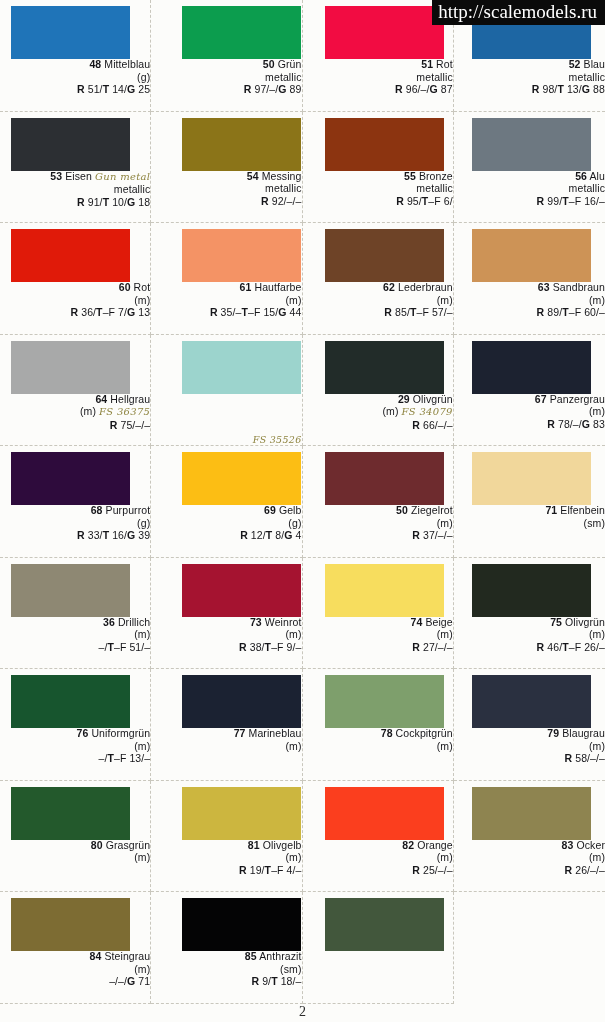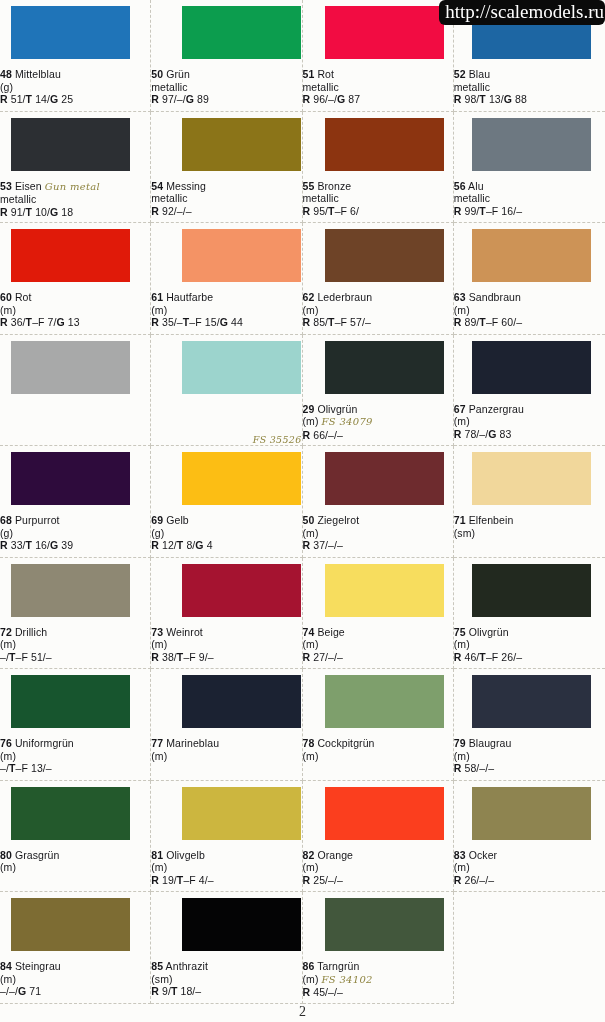--- a/index.html
+++ b/index.html
@@ -40,22 +40,22 @@
     left:11px;top:6px;
     width:119px;height:53px;
     background:#888;
   }
   .cell.c1 .swatch{left:11px;}
   .cell.c2 .swatch{left:31px;}
   .cell.c3 .swatch{left:22px;}
   .cell.c4 .swatch{left:18px;}
   .caption{
     position:absolute;
-    left:0;right:0;top:68px;
-    text-align:left;
+    left:0;right:0;top:58px;
+    text-align:right;
     font-size:10.5px;
     line-height:12.6px;
     color:#16161a;
     letter-spacing:0.1px;
   }
   .cap-line{white-space:nowrap;}
   .cap-line .num{font-weight:bold;}
   .cap-line .rb{font-weight:bold;}
   .hand{
     font-family:"DejaVu Serif", serif;
@@ -74,25 +74,24 @@
     font-size:9.5px;
   }
   .watermark{
     position:absolute;
     right:0;top:0;
     background:#0a0a0a;
     color:#ffffff;
     font-family:"Liberation Serif", serif;
     font-size:19px;
     line-height:24px;
-    padding:0px 1px 1px 6px;
+    padding:0px 8px 1px 6px;
     letter-spacing:0px;
     white-space:nowrap;
     z-index:50;
-    border-radius:6px;
   }
   .pagenum{
     position:absolute;
     left:0;right:0;bottom:2px;
     text-align:center;
     font-size:14px;
     color:#2a2a2a;
     font-family:"Liberation Serif", serif;
   }
 </style>
@@ -192,20 +191,25 @@
       <div class="cell c4 lastcol">
         <div class="swatch" style="background: rgb(205, 147, 86);"></div>
         <div class="caption">
           <div class="cap-line"><span class="num">63</span> <span>Sandbraun</span></div>
           <div class="cap-line"><span>(m)</span></div>
           <div class="cap-line"><span class="rb">R</span> 89/<span class="rb">T</span>–F 60/–</div>
         </div>
       </div>
       <div class="cell c1">
         <div class="swatch" style="background: rgb(168, 169, 169);"></div>
+        <div class="caption">
+          <div class="cap-line"><span class="num">64</span> <span>Hellgrau</span></div>
+          <div class="cap-line hand-host"><span>(m)</span><span class="hand inline">FS 36375</span></div>
+          <div class="cap-line"><span class="rb">R</span> 75/–/–</div>
+        </div>
       </div>
       <div class="cell c2">
         <div class="swatch" style="background: rgb(156, 212, 205);"></div>
         <div class="hand below">FS 35526</div>
       </div>
       <div class="cell c3">
         <div class="swatch" style="background: rgb(34, 44, 41);"></div>
         <div class="caption">
           <div class="cap-line"><span class="num">29</span> <span>Olivgrün</span></div>
           <div class="cap-line hand-host"><span>(m)</span><span class="hand inline">FS 34079</span></div>
@@ -247,21 +251,21 @@
       <div class="cell c4 lastcol">
         <div class="swatch" style="background: rgb(241, 215, 155);"></div>
         <div class="caption">
           <div class="cap-line"><span class="num">71</span> <span>Elfenbein</span></div>
           <div class="cap-line"><span>(sm)</span></div>
         </div>
       </div>
       <div class="cell c1">
         <div class="swatch" style="background: rgb(142, 136, 115);"></div>
         <div class="caption">
-          <div class="cap-line"><span class="num">72</span> <span>Drillich</span></div>
+          <div class="cap-line"><span class="num">36</span> <span>Drillich</span></div>
           <div class="cap-line"><span>(m)</span></div>
           <div class="cap-line">–/<span class="rb">T</span>–F 51/–</div>
         </div>
       </div>
       <div class="cell c2">
         <div class="swatch" style="background: rgb(165, 19, 48);"></div>
         <div class="caption">
           <div class="cap-line"><span class="num">73</span> <span>Weinrot</span></div>
           <div class="cap-line"><span>(m)</span></div>
           <div class="cap-line"><span class="rb">R</span> 38/<span class="rb">T</span>–F 9/–</div>
@@ -355,22 +359,17 @@
       <div class="cell c2 lastrow">
         <div class="swatch" style="background: rgb(4, 4, 5);"></div>
         <div class="caption">
           <div class="cap-line"><span class="num">85</span> <span>Anthrazit</span></div>
           <div class="cap-line"><span>(sm)</span></div>
           <div class="cap-line"><span class="rb">R</span> 9/<span class="rb">T</span> 18/–</div>
         </div>
       </div>
       <div class="cell c3 lastrow">
         <div class="swatch" style="background: rgb(66, 87, 60);"></div>
-        <div class="caption">
-          <div class="cap-line"><span class="num">86</span> <span>Tarngrün</span></div>
-          <div class="cap-line hand-host"><span>(m)</span><span class="hand inline">FS 34102</span></div>
-          <div class="cap-line"><span class="rb">R</span> 45/–/–</div>
-        </div>
       </div>
     </div>
   <div class="watermark">http://scalemodels.ru</div>
   <div class="pagenum">2</div>
 </div>
 
 </body></html>

